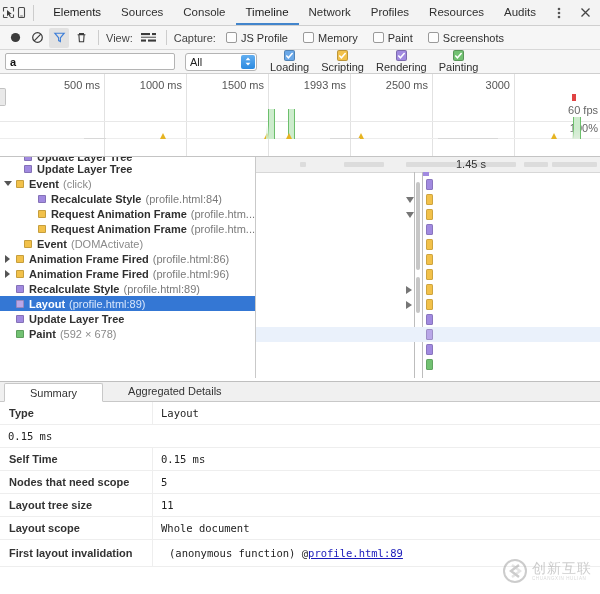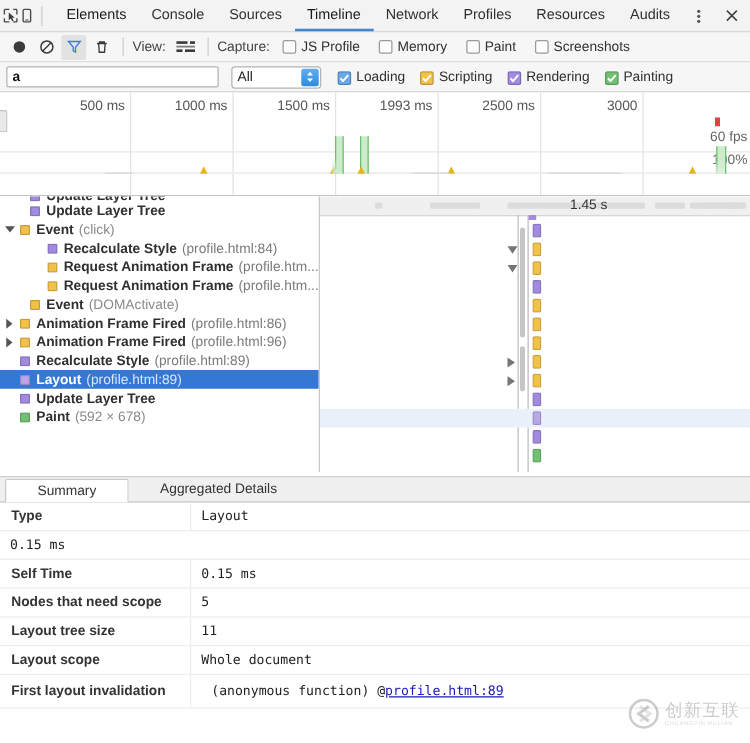--- a/index.html
+++ b/index.html
@@ -78,21 +78,21 @@
   }
   .fselect .sv { font-size: 11px; padding-left: 4px; color: #222; }
   .fselect .sarrow {
     position: absolute; right: 1px; top: 1px;
     width: 14px; height: 14px; border-radius: 2px;
     background: linear-gradient(#62aef0,#2b8ae0);
     display: flex; flex-direction: column;
     align-items: center; justify-content: center;
   }
   .legend { display: flex; align-items: center; margin-left: 9px; gap: 8px; }
-  .lg { display: flex; align-items: flex-end; }
+  .lg { display: flex; align-items: center; flex-direction: column; }
   .lg span { margin-left: 4px; font-size: 11px; }
   .lgbox {
     width: 11px; height: 11px; border-radius: 2px;
     border: 1px solid rgba(0,0,0,0.22);
     display: flex; align-items: center; justify-content: center;
     box-sizing: border-box;
   }
   .lgbox svg { display: block; }
 
   
@@ -242,22 +242,22 @@
     </div>
     <div class="tb-icon">
       <svg width="13" height="13" viewBox="0 0 13 13">
         <rect x="3.5" y="1.5" width="6" height="10" rx="1" stroke="#4a4a4a" stroke-width="1.1" fill="none"></rect>
         <rect x="5.2" y="9.6" width="2.6" height="0.8" fill="#4a4a4a"></rect>
       </svg>
     </div>
     <div class="tb-sep"></div>
     <div class="tabs">
       <div class="tab active" style="border-bottom:none">Elements</div>
+      <div class="tab">Sources</div>
       <div class="tab">Console</div>
-      <div class="tab">Sources</div>
       <div class="tab active">Timeline</div>
       <div class="tab">Network</div>
       <div class="tab">Profiles</div>
       <div class="tab">Resources</div>
       <div class="tab">Audits</div>
     </div>
     <div class="tb-right">
       <div class="tb-icon">
         <svg width="4" height="14" viewBox="0 0 4 14">
           <circle cx="2" cy="3" r="1.3" fill="#555"></circle>

